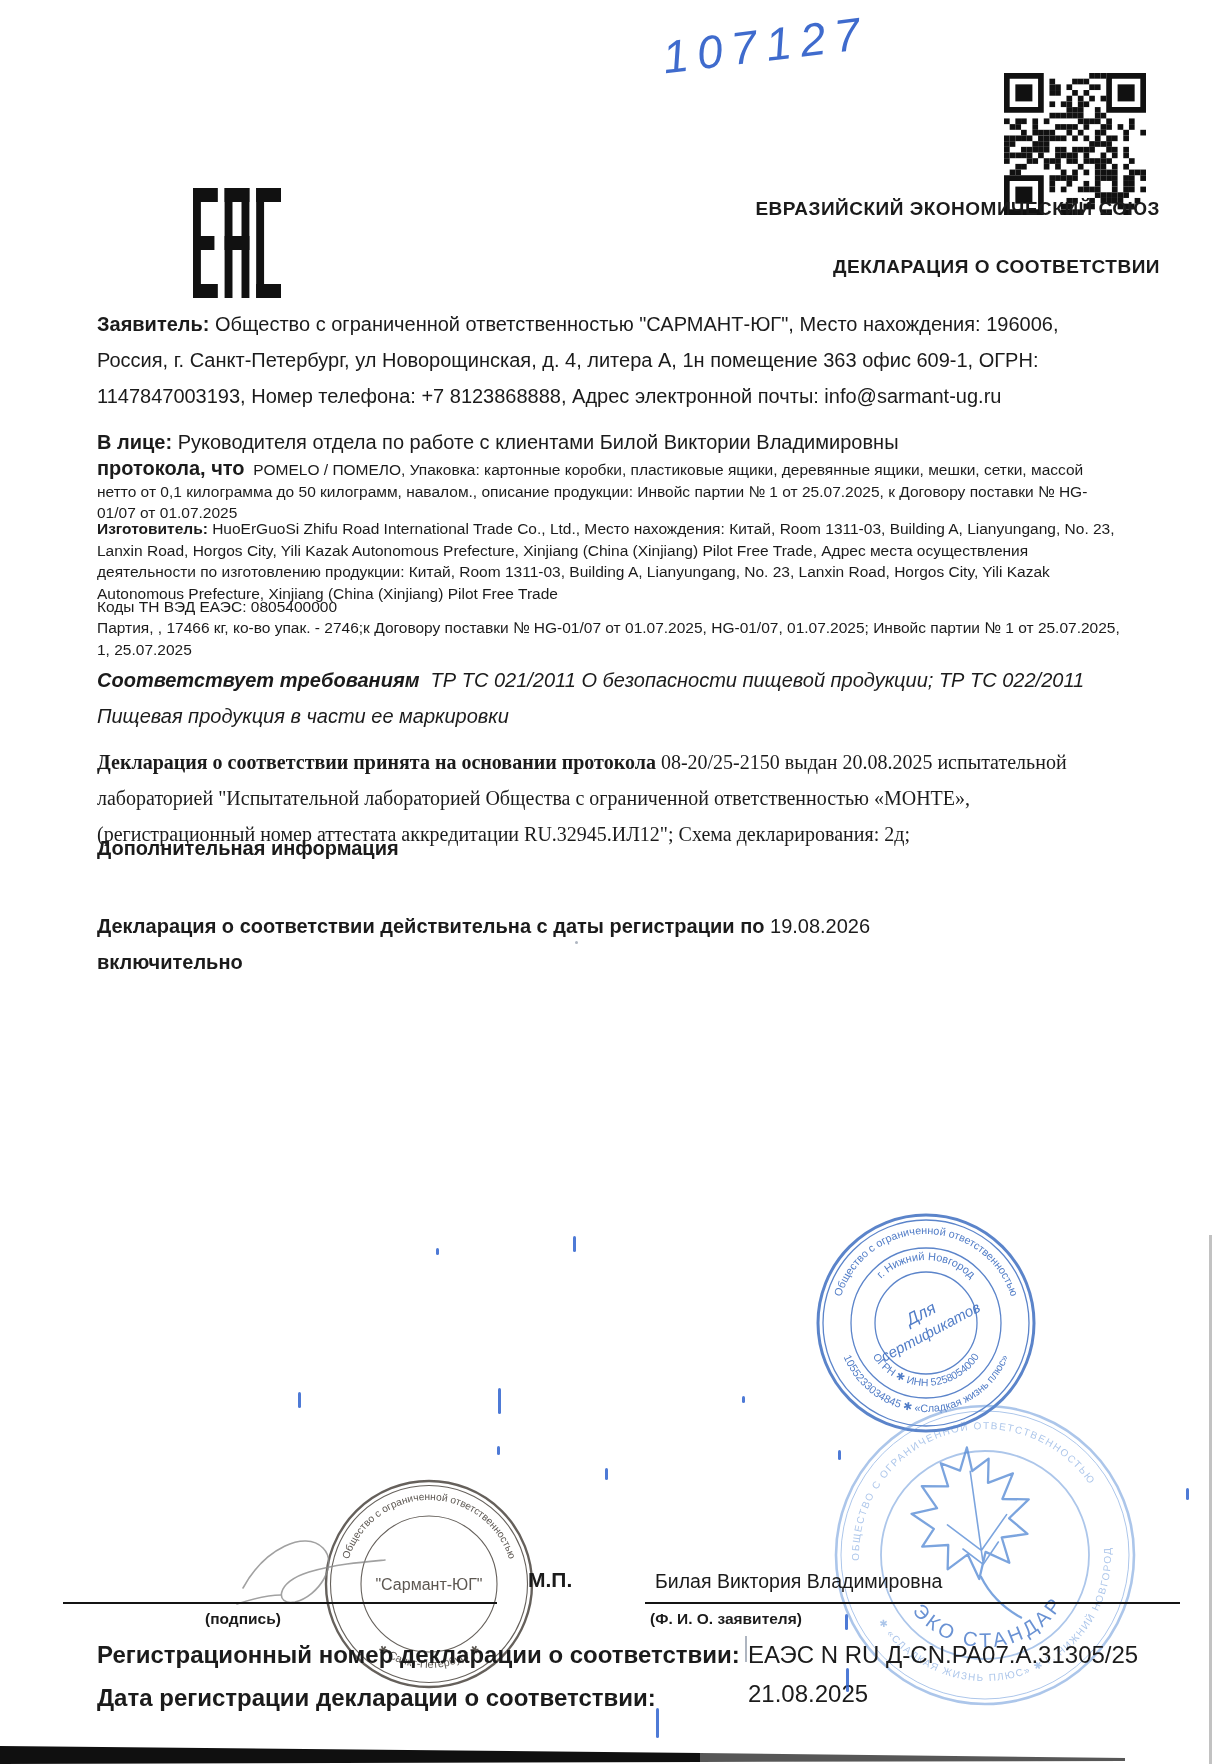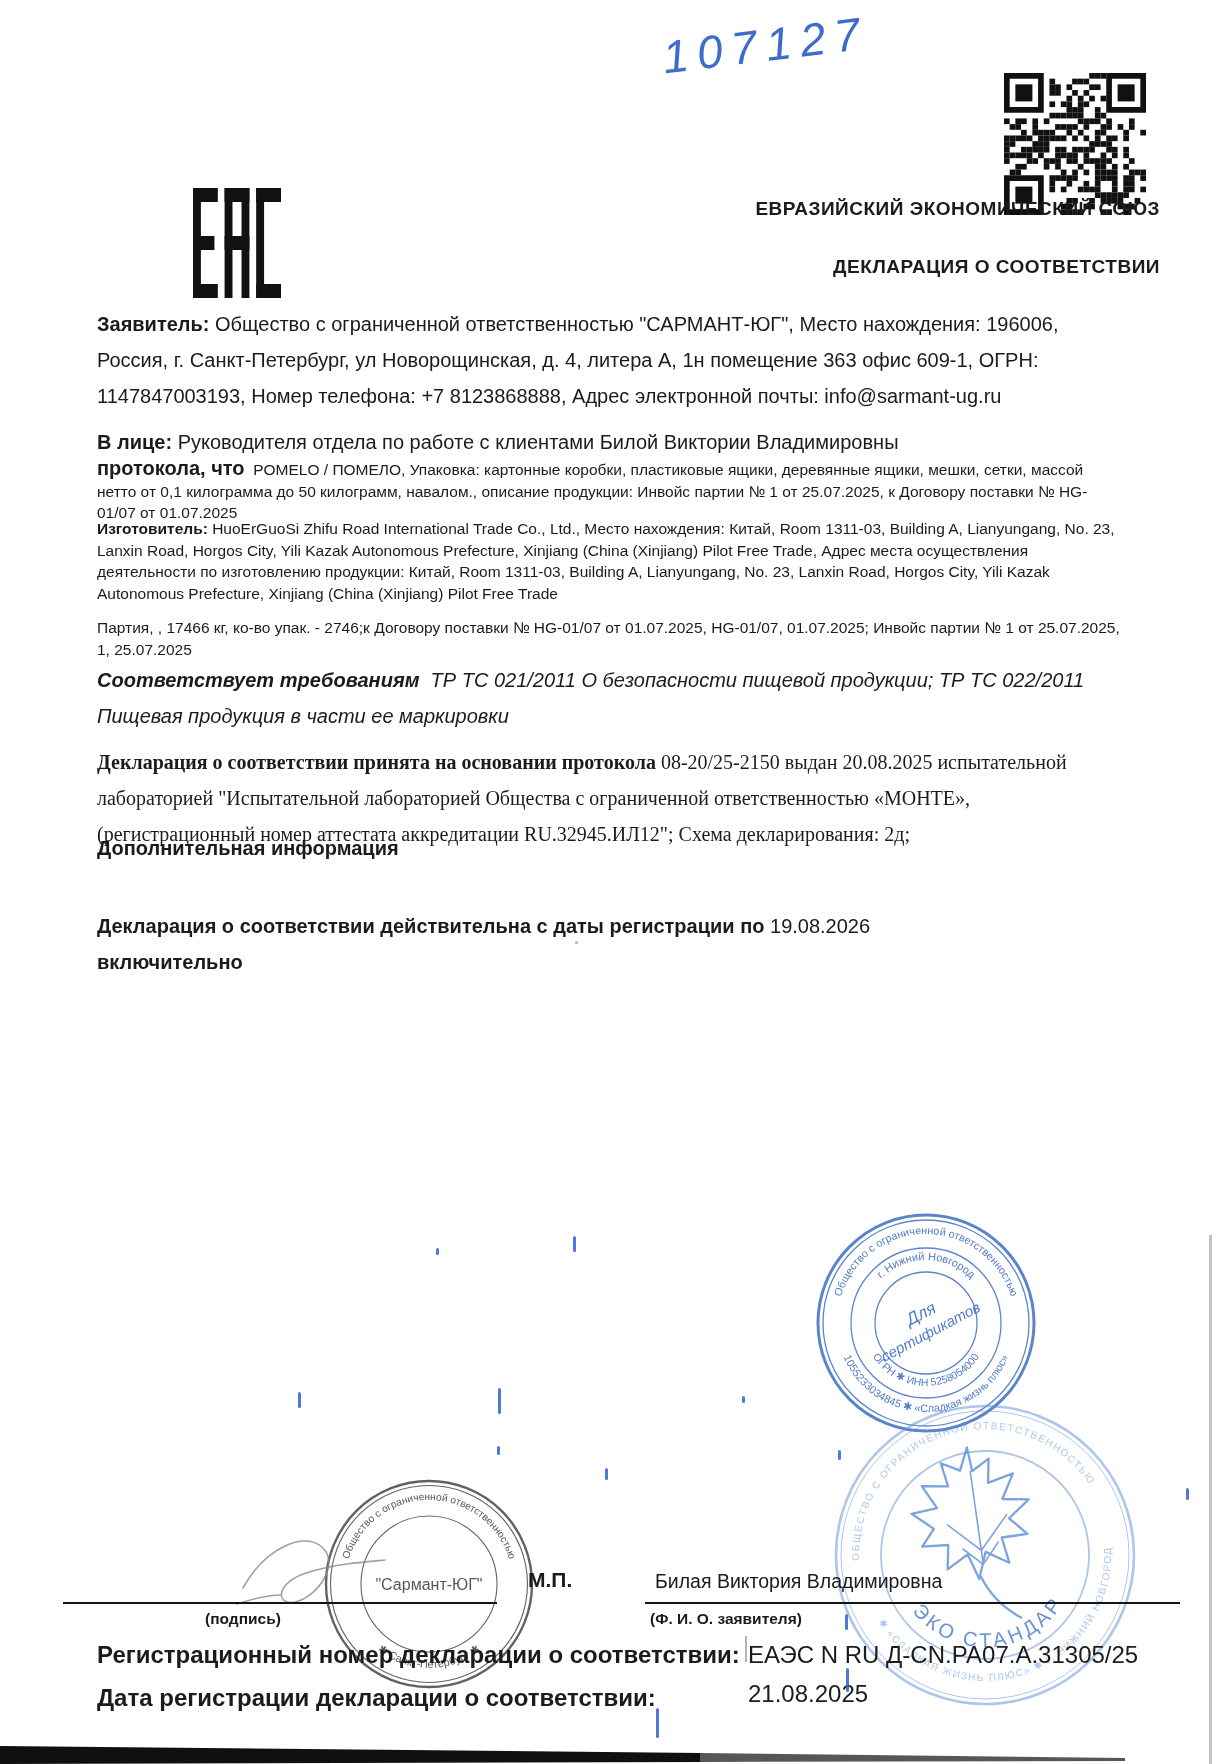--- a/index.html
+++ b/index.html
@@ -278,20 +278,21 @@
   <div class="abs title" style="top:256px;">ДЕКЛАРАЦИЯ О СООТВЕТСТВИИ</div>
 
   <div class="abs col main" style="top:306px;"><b>Заявитель:</b> <span>Общество с ограниченной ответственностью "САРМАНТ-ЮГ", Место нахождения: 196006, Россия, г. Санкт-Петербург, ул Новорощинская, д. 4, литера А, 1н помещение 363 офис 609-1, ОГРН: 1147847003193, Номер телефона: +7 8123868888, Адрес электронной почты: info@sarmant-ug.ru</span></div>
 
   <div class="abs col main" style="top:424px;"><b>В лице:</b> <span>Руководителя отдела по работе с клиентами Билой Виктории Владимировны</span></div>
 
   <div class="abs col small" style="top:458px;"><b class="main" style="line-height:21.5px;">протокола, что</b>&nbsp; <span>POMELO / ПОМЕЛО, Упаковка: картонные коробки, пластиковые ящики, деревянные ящики, мешки, сетки, массой нетто от 0,1 килограмма до 50 килограмм, навалом., описание продукции: Инвойс партии № 1 от 25.07.2025, к Договору поставки  № HG-01/07 от 01.07.2025</span></div>
 
   <div class="abs col small" style="top:518px;"><b>Изготовитель:</b> <span>HuoErGuoSi Zhifu Road International Trade Co., Ltd., Место нахождения: Китай, Room 1311-03, Building A, Lianyungang, No. 23, Lanxin Road, Horgos City, Yili Kazak Autonomous Prefecture, Xinjiang (China (Xinjiang) Pilot Free Trade, Адрес места осуществления деятельности по изготовлению продукции: Китай, Room 1311-03, Building A, Lianyungang, No. 23, Lanxin Road, Horgos City, Yili Kazak Autonomous Prefecture, Xinjiang (China (Xinjiang) Pilot Free Trade</span></div>
 
+  <div class="abs col small" style="top:596px;">Коды ТН ВЭД ЕАЭС: 0805400000</div>
 
   <div class="abs col small" style="top:617px;">Партия, , 17466 кг, ко-во упак. - 2746;к Договору поставки  № HG-01/07 от 01.07.2025, HG-01/07,  01.07.2025; Инвойс партии № 1 от 25.07.2025, 1,  25.07.2025</div>
 
   <div class="abs col main" style="top:662px;font-style:italic;"><b>Соответствует требованиям</b>&nbsp; <span>ТР ТС 021/2011 О безопасности пищевой продукции; ТР ТС 022/2011 Пищевая продукция в части ее маркировки</span></div>
 
   <div class="abs col main" style="top:744px;font-family:Liberation Serif, serif;"><b>Декларация о соответствии принята на основании протокола</b> <span>08-20/25-2150 выдан 20.08.2025 испытательной лабораторией "Испытательной лабораторией Общества с ограниченной ответственностью «МОНТЕ», (регистрационный номер аттестата аккредитации RU.32945.ИЛ12"; Схема декларирования: 2д;</span></div>
 
   <div class="abs col main b" style="top:830px;">Дополнительная информация</div>
 
   <div class="abs col main" style="top:908px;"><b>Декларация о соответствии действительна с даты регистрации по</b> <span>19.08.2026</span><b style="display:block;">включительно</b></div>

